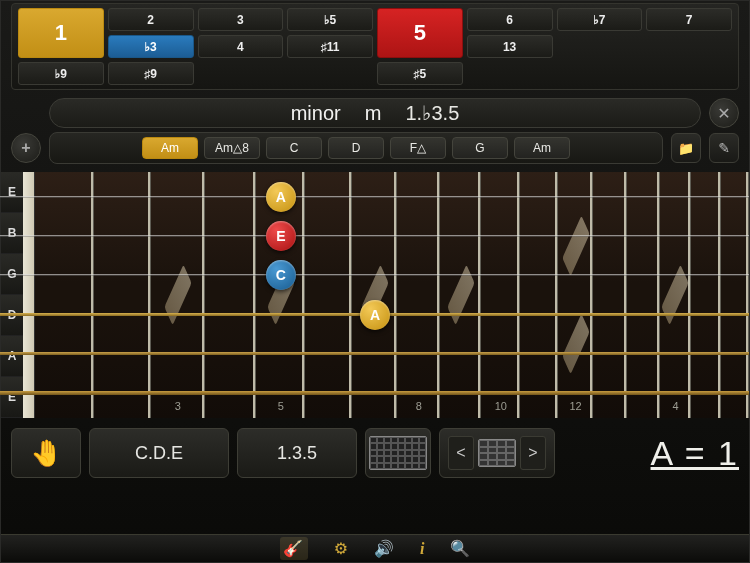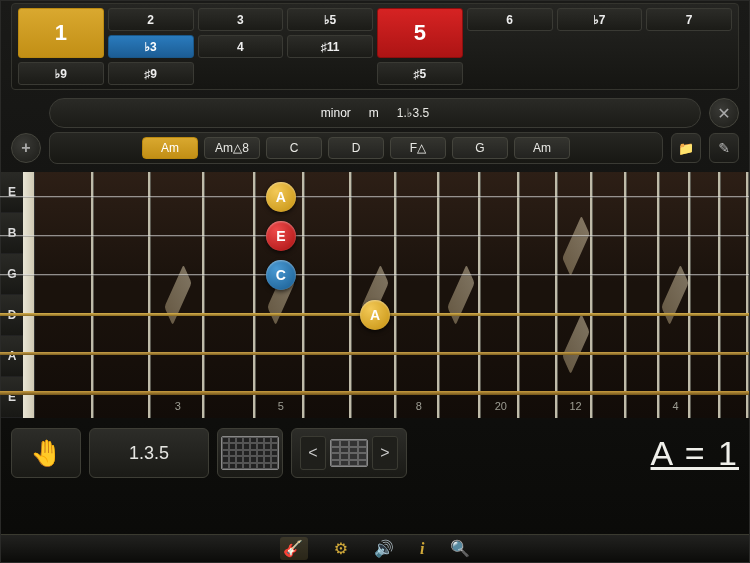--- a/index.html
+++ b/index.html
@@ -61,22 +61,22 @@
     margin: 4px 10px;
     display: flex; align-items: center; gap: 8px;
   }
   .namebar .name {
     flex: 1;
     height: 30px;
     background: linear-gradient(#2a2a26, #1b1b17);
     border: 1px solid #3b3b35;
     border-radius: 15px;
     display: flex; align-items: center; justify-content: center;
-    gap: 18px;
-    font-size: 12px;
+    gap: 24px;
+    font-size: 20px;
     color: #f2f2f0;
   }
   .namebar .name .seg2 { color: #e8e8e4; }
   .circ-btn {
     width: 30px; height: 30px;
     border-radius: 50%;
     background: radial-gradient(circle at 40% 35%, #3a3a36, #1c1c18);
     border: 1px solid #45453d;
     display: flex; align-items: center; justify-content: center;
     color: #aaa; font-size: 16px; cursor: pointer;
@@ -326,20 +326,21 @@
         <div class="ivcell " style="height: 23px;">♭5</div>
         <div class="ivcell " style="visibility: visible; text-align: center;">♯11</div>
         <div class="ivcell " style="visibility: hidden;"></div>
       </div>
       <div class="ivcol">
         <div class="ivcell big red">5</div>
         <div class="ivcell " style="visibility: visible;">♯5</div>
       </div>
       <div class="ivcol">
         <div class="ivcell " style="height: 23px;">6</div>
+        <div class="ivcell " style="visibility: visible;">13</div>
         <div class="ivcell " style="visibility: hidden;"></div>
       </div>
       <div class="ivcol">
         <div class="ivcell " style="height: 23px;">♭7</div>
         <div class="ivcell " style="visibility: hidden;"></div>
         <div class="ivcell " style="visibility: hidden;"></div>
       </div>
       <div class="ivcol">
         <div class="ivcell " style="height: 23px;">7</div>
         <div class="ivcell " style="visibility: hidden;"></div>
@@ -423,30 +424,31 @@
         <div class="string thickest" style="top: 90%;"></div>
         <div class="note gold" style="left: 34.434%; top: 10%;">A</div>
         <div class="note red" style="left: 34.434%; top: 26%;">E</div>
         <div class="note blue" style="left: 34.434%; top: 42%;">C</div>
         <div class="note gold" style="left: 47.6108%; top: 58%;">A</div>
       </div>
     <div class="fretnums" id="fretnums">
         <span style="left: 19.9862%;">3</span>
         <span style="left: 34.434%;">5</span>
         <span style="left: 53.7579%;">8</span>
-        <span style="left: 65.2346%;">20</span>
+        <span style="left: 65.2346%;">10</span>
         <span style="left: 75.7017%;">12</span>
         <span style="left: 89.7013%;">4</span>
       </div>
   </div>
 
   <div class="controls">
     <div class="ctl-btn w1">
         <span class="hand">✋</span>
       </div>
+    <div class="ctl-btn w2">C.D.E</div>
     <div class="ctl-btn w3">1.3.5</div>
     <div class="ctl-btn w4">
       <div class="ctl-chord">
           <div></div>
           <div></div>
           <div></div>
           <div></div>
           <div></div>
           <div></div>
           <div></div>

